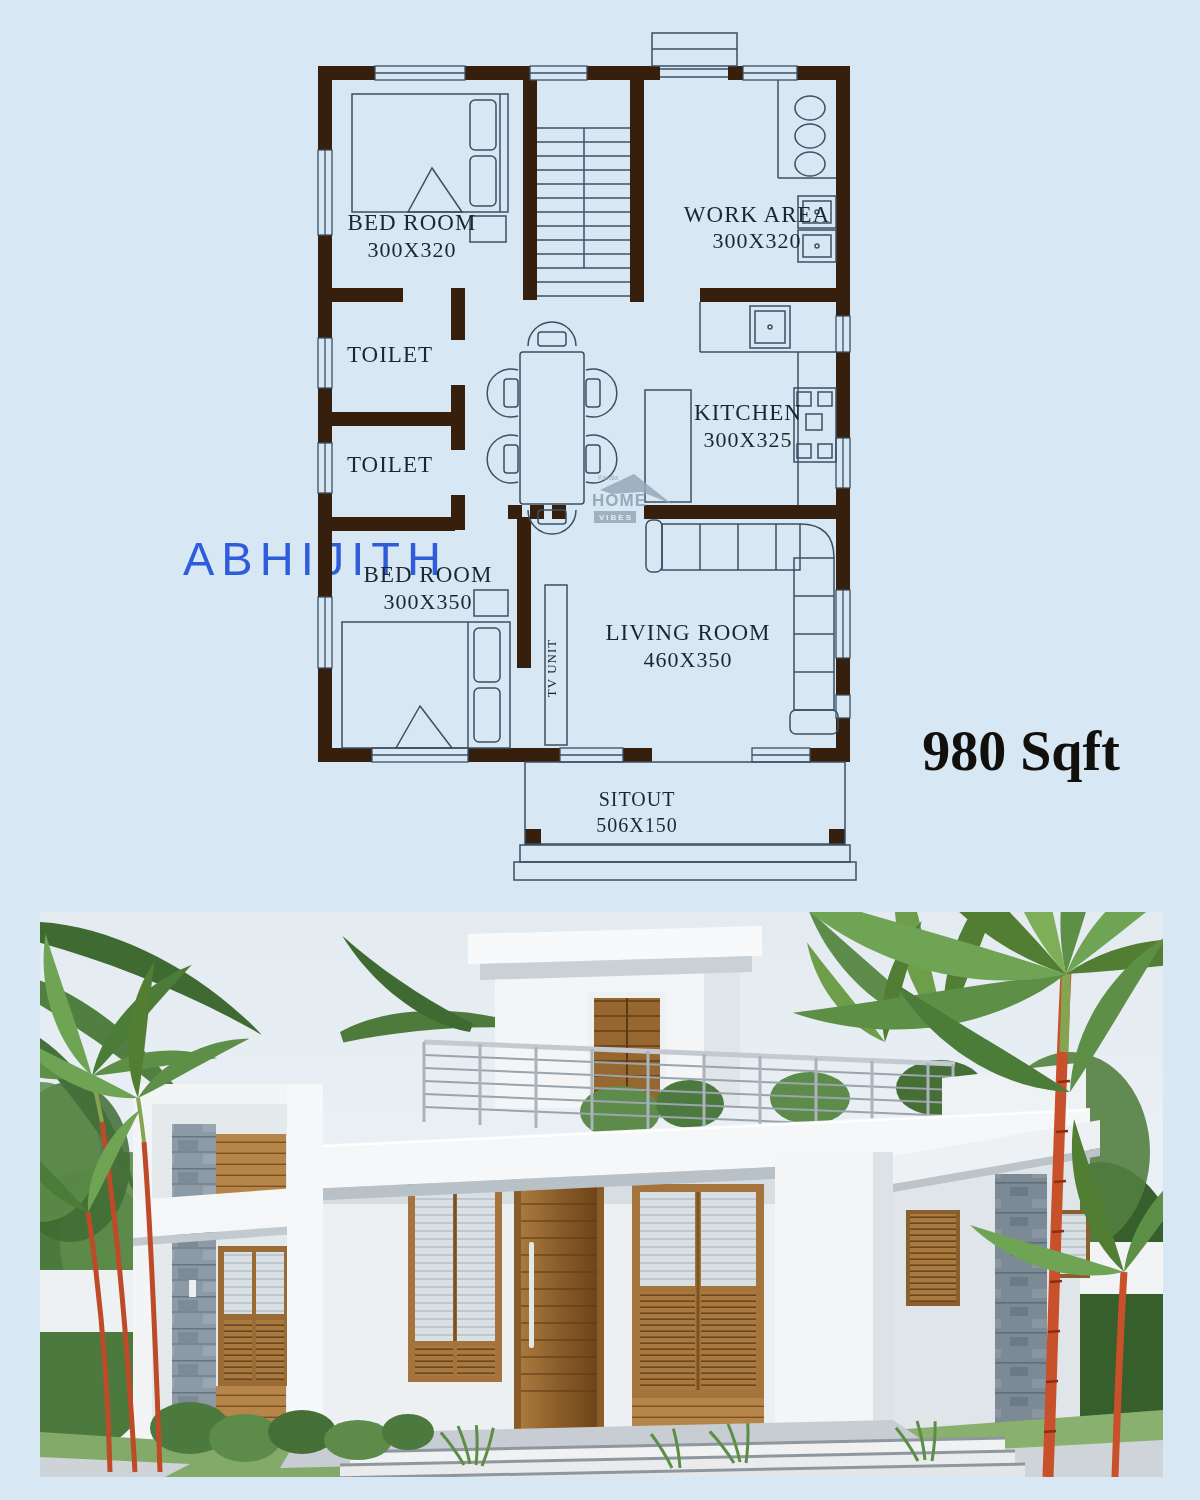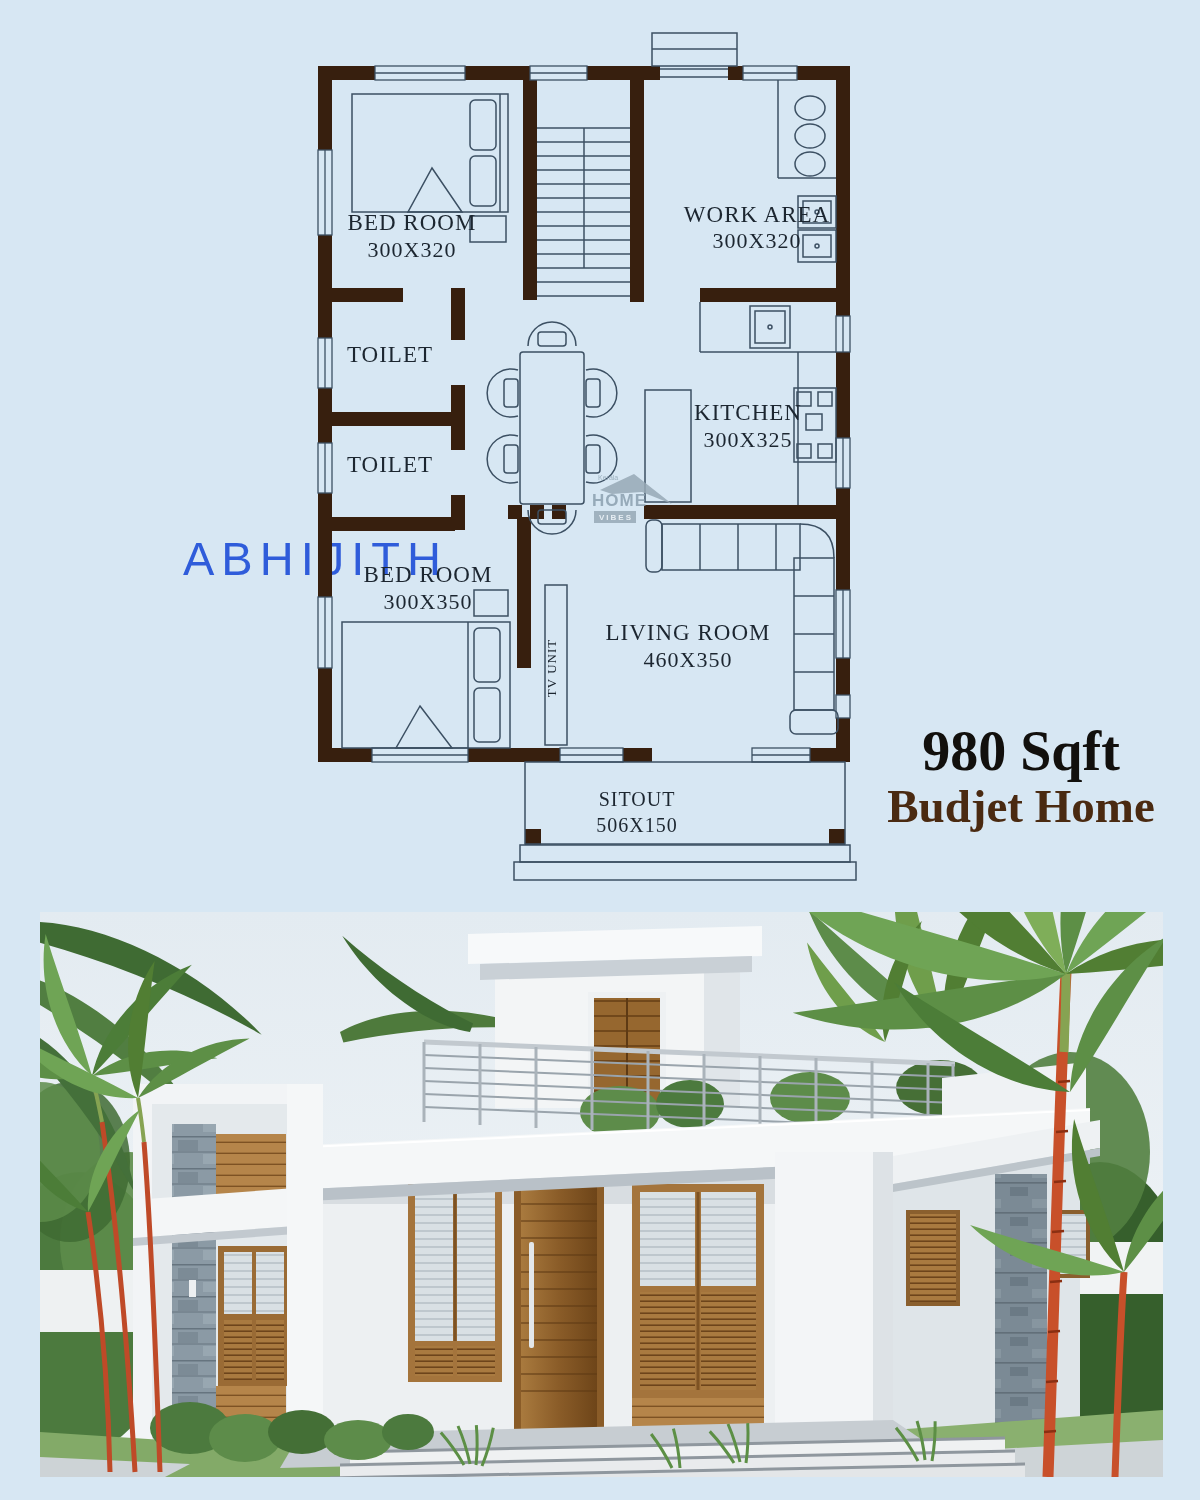--- a/index.html
+++ b/index.html
@@ -247,21 +247,20 @@
       <polygon points="18,24 52,8 90,38 60,26 30,28" fill="#97a9b6"></polygon>
       <text class="logoTop" x="16" y="14">Kerala</text>
       <text class="logoMain" x="10" y="40">HOME</text>
       <rect x="12" y="45" width="42" height="12" fill="#97a9b6"></rect>
       <text class="logoSub" x="17" y="54">VIBES</text>
     </svg>
   </div>
 
   <div class="caption">
     <div class="area">980 Sqft</div>
-    <div class="title">Budjet Home</div>
   </div>
 
   <div class="photo">
   <svg width="1123" height="565" viewBox="0 0 1123 565">
     <defs>
       <linearGradient id="sky" x1="0" y1="0" x2="0" y2="1">
         <stop offset="0" stop-color="#e3ebf1"></stop>
             <stop offset="1" stop-color="#f3f6f8"></stop>
       </linearGradient>
       <linearGradient id="doorG" x1="0" y1="0" x2="1" y2="0">

